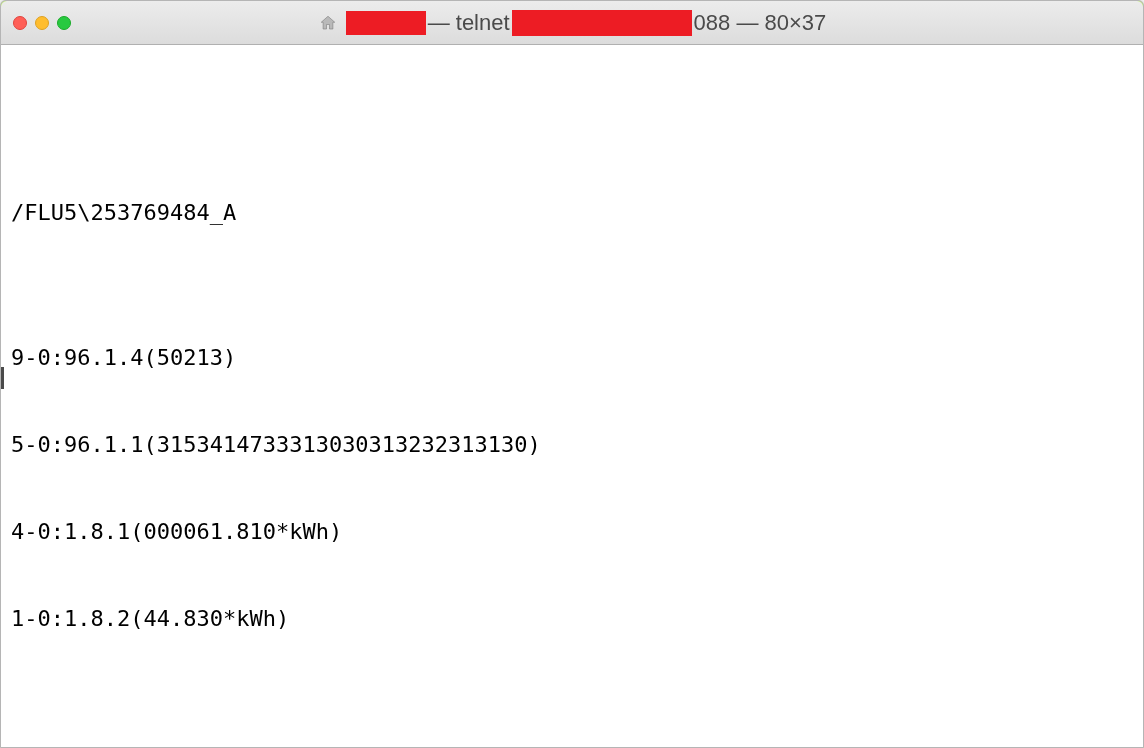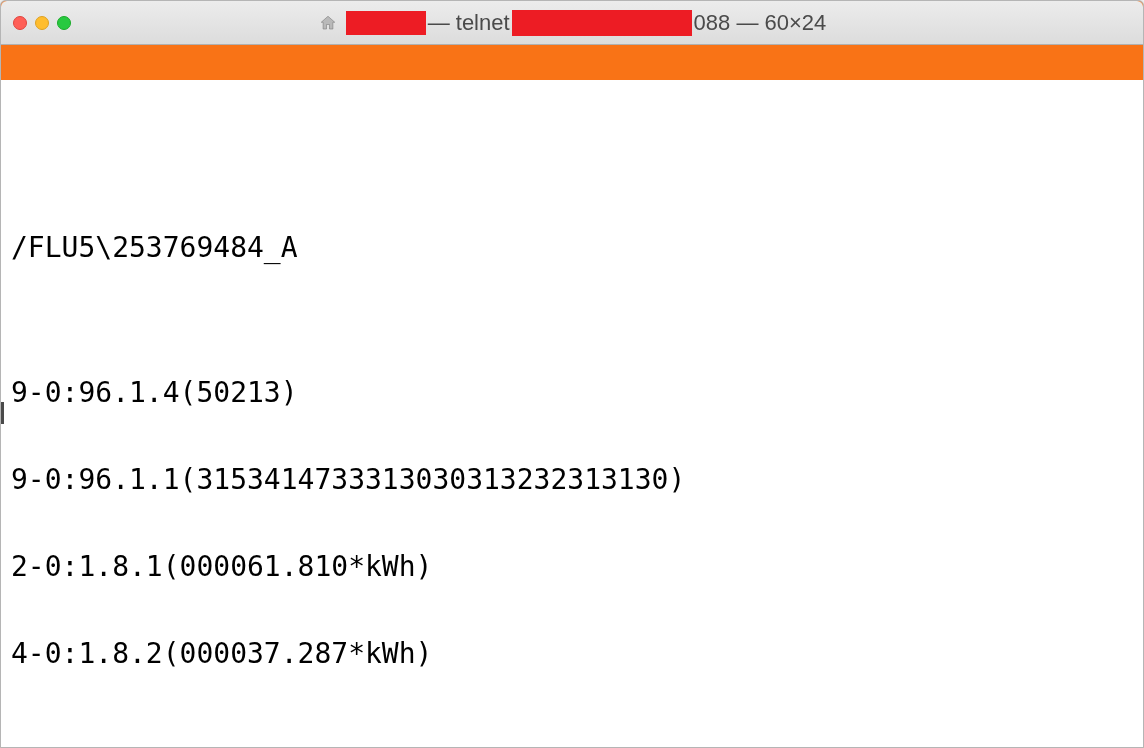--- a/index.html
+++ b/index.html
@@ -10,21 +10,21 @@
     body {
       font-family: -apple-system, BlinkMacSystemFont, "Segoe UI", sans-serif;
       background: #f0f0f0;
       width: 1144px;
       height: 748px;
       overflow: hidden;
     }
     .window {
       width: 100%;
       height: 100%;
-      background: #f97316;
+      background: #bef264;
       border: 1px solid #b5b5b5;
       border-radius: 6px 6px 0 0;
       display: flex;
       flex-direction: column;
       box-shadow: 0 0 2px rgba(0,0,0,0.2);
     }
     .titlebar {
       height: 44px;
       background: linear-gradient(to bottom, #ececec, #dcdcdc);
       border-bottom: 1px solid #b0b0b0;
@@ -98,28 +98,27 @@
       width: 180px;
       height: 26px;
       background: #ed1c24;
       vertical-align: middle;
       margin: 0 2px;
     }
     .terminal {
       flex: 1;
       background: #ffffff;
       font-family: "Menlo", "Monaco", "Consolas", monospace;
-      font-size: 28px;
+      font-size: 22px;
       line-height: 29px;
       color: #000000;
       padding: 8px 10px;
       white-space: pre;
       overflow: hidden;
       position: relative;
-      margin-top: 35px;
     }
     .terminal-inner {
       position: relative;
     }
     .term-line {
       white-space: pre;
     }
     .left-tick {
       position: absolute;
       left: -1px;
@@ -141,33 +140,33 @@
     </div>
     <div class="title-center">
       <span class="home-icon">
         <svg viewBox="0 0 24 24">
             <path d="M12 3 L3 11 L5.5 11 L5.5 20 L10 20 L10 14 L14 14 L14 20 L18.5 20 L18.5 11 L21 11 Z" fill="#b9b9b9" stroke="#7c7c7c" stroke-width="0.8"></path>
           </svg>
       </span>
       <span class="redacted-1"></span>
       <span>— telnet</span>
       <span class="redacted-2"></span>
-      <span>088 — 60×24</span>
+      <span>088 — 80×37</span>
     </div>
   </div>
 
   <div class="terminal">
     <div class="left-tick"></div>
     <div class="terminal-inner">
       <div class="term-line">/FLU5\253769484_A</div>
       <div class="term-line"></div>
       <div class="term-line">9-0:96.1.4(50213)</div>
-      <div class="term-line">9-0:96.1.1(3153414733313030313232313130)</div>
-      <div class="term-line">2-0:1.8.1(000061.810*kWh)</div>
-      <div class="term-line">4-0:1.8.2(000037.287*kWh)</div>
+      <div class="term-line">5-0:96.1.1(3153414733313030313232313130)</div>
+      <div class="term-line">4-0:1.8.1(000061.810*kWh)</div>
+      <div class="term-line">1-0:1.8.2(44.830*kWh)</div>
       
       
       
       
       
       
       
       
       
       

